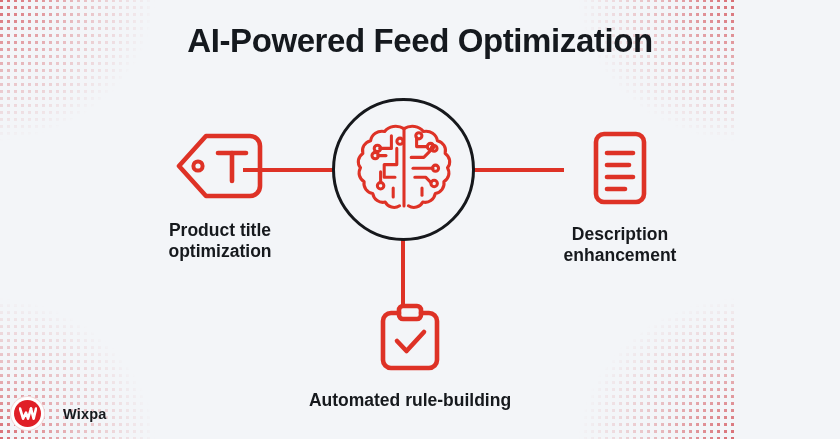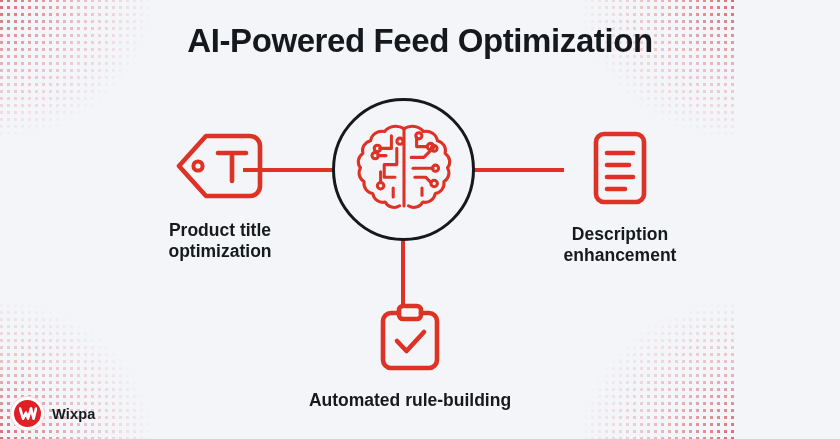--- a/index.html
+++ b/index.html
@@ -104,21 +104,21 @@
   #node-bottom { left: 282px; top: 302px; width: 256px; }
   #node-bottom .node-label { margin-top: 12px; }
 
   
   #logo {
     position: absolute;
     left: 14px;
     bottom: 12px;
     display: flex;
     align-items: center;
-    gap: 11px;
+    gap: 22px;
   }
   #logo .badge {
     width: 27px;
     height: 27px;
     border-radius: 50%;
     background: #e01f26;
     display: flex;
     align-items: center;
     justify-content: center;
     box-shadow: 0 0 0 3px #ffffff, 0 0 0 4px #f2d9da;

